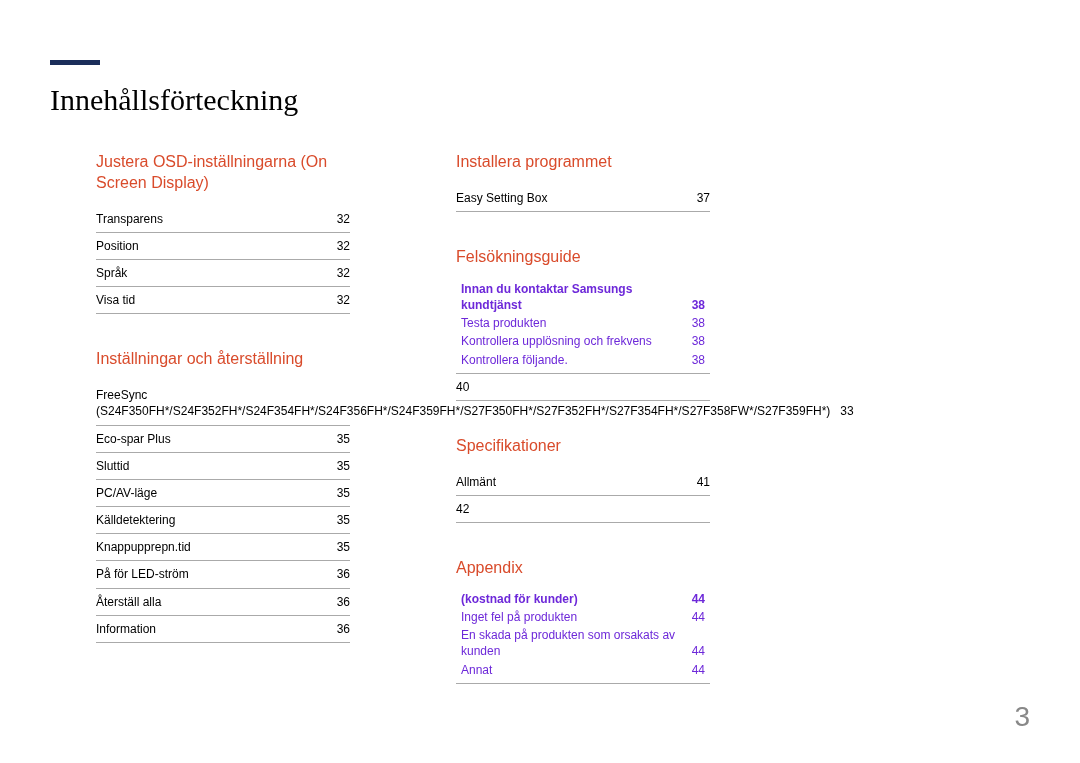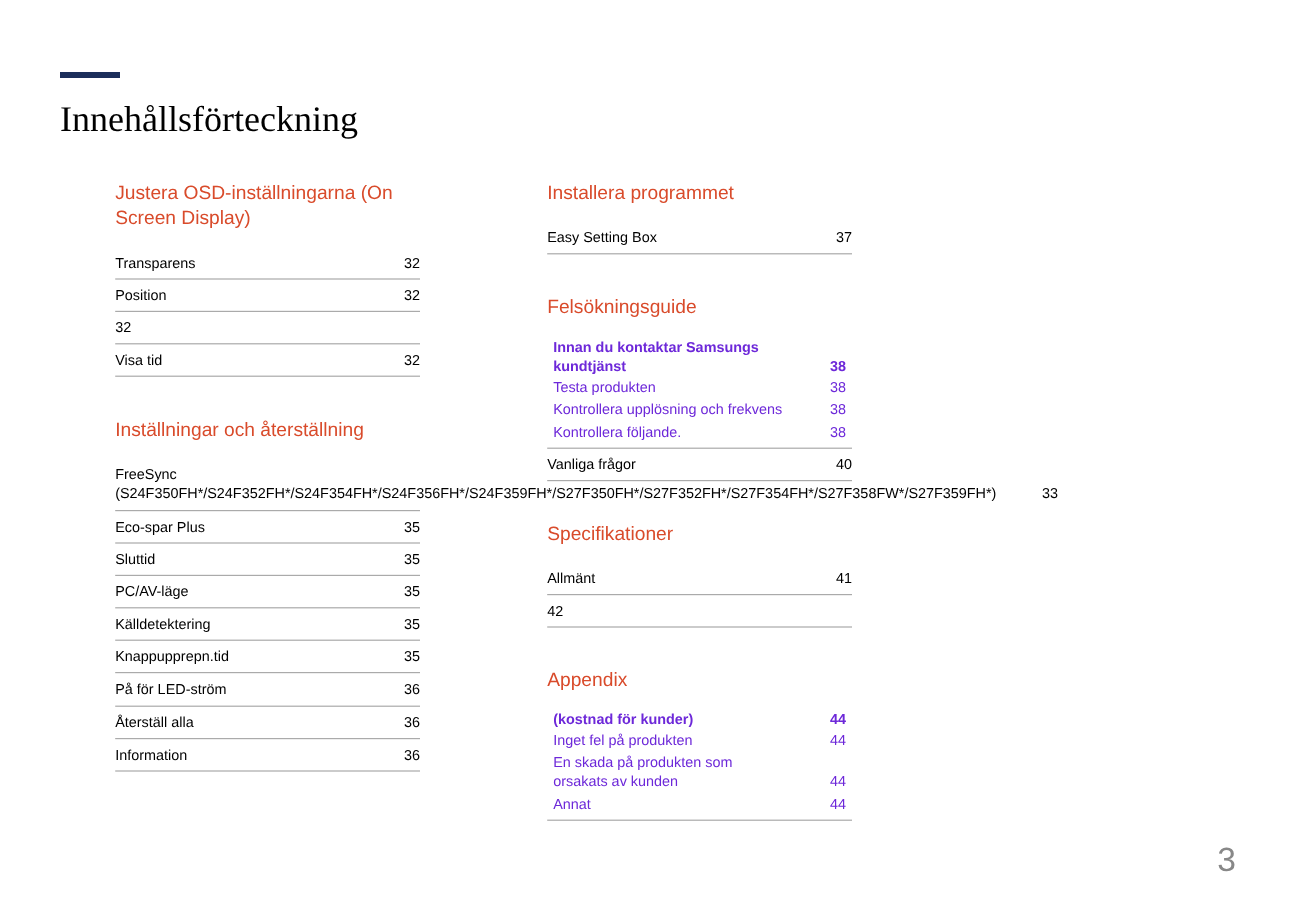--- a/index.html
+++ b/index.html
@@ -48,21 +48,20 @@
     }
     .toc-row {
       display: flex;
       justify-content: space-between;
       align-items: flex-end;
       font-size: 12px;
       color: #000;
       padding: 5px 0;
       border-bottom: 1px solid #aaa;
       line-height: 1.35;
-      gap: 28px;
     }
     .toc-row.subrow {
       border-bottom: none;
       color: #6d28d9;
       padding: 1px 5px;
     }
     .toc-row.bold .toc-label,
     .toc-row.bold .toc-page {
       font-weight: bold;
     }
@@ -101,20 +100,21 @@
       <div class="section-heading">Justera OSD-inställningarna (On Screen Display)</div>
       <div class="toc-row">
         <span class="toc-label">Transparens</span>
         <span class="toc-page">32</span>
       </div>
       <div class="toc-row">
         <span class="toc-label">Position</span>
         <span class="toc-page">32</span>
       </div>
       <div class="toc-row">
+        <span class="toc-label">Språk</span>
         <span class="toc-page">32</span>
       </div>
       <div class="toc-row">
         <span class="toc-label">Visa tid</span>
         <span class="toc-page">32</span>
       </div>
     </div>
 
     <div class="section">
       <div class="section-heading">Inställningar och återställning</div>
@@ -182,21 +182,20 @@
         <div class="toc-row subrow">
           <span class="toc-label">Kontrollera upplösning och frekvens</span>
           <span class="toc-page">38</span>
         </div>
         <div class="toc-row subrow">
           <span class="toc-label">Kontrollera följande.</span>
           <span class="toc-page">38</span>
         </div>
       </div>
       <div class="toc-row">
-        <span class="toc-label">Vanliga frågor</span>
         <span class="toc-page">40</span>
       </div>
     </div>
 
     <div class="section">
       <div class="section-heading">Specifikationer</div>
       <div class="toc-row">
         <span class="toc-label">Allmänt</span>
         <span class="toc-page">41</span>
       </div>

